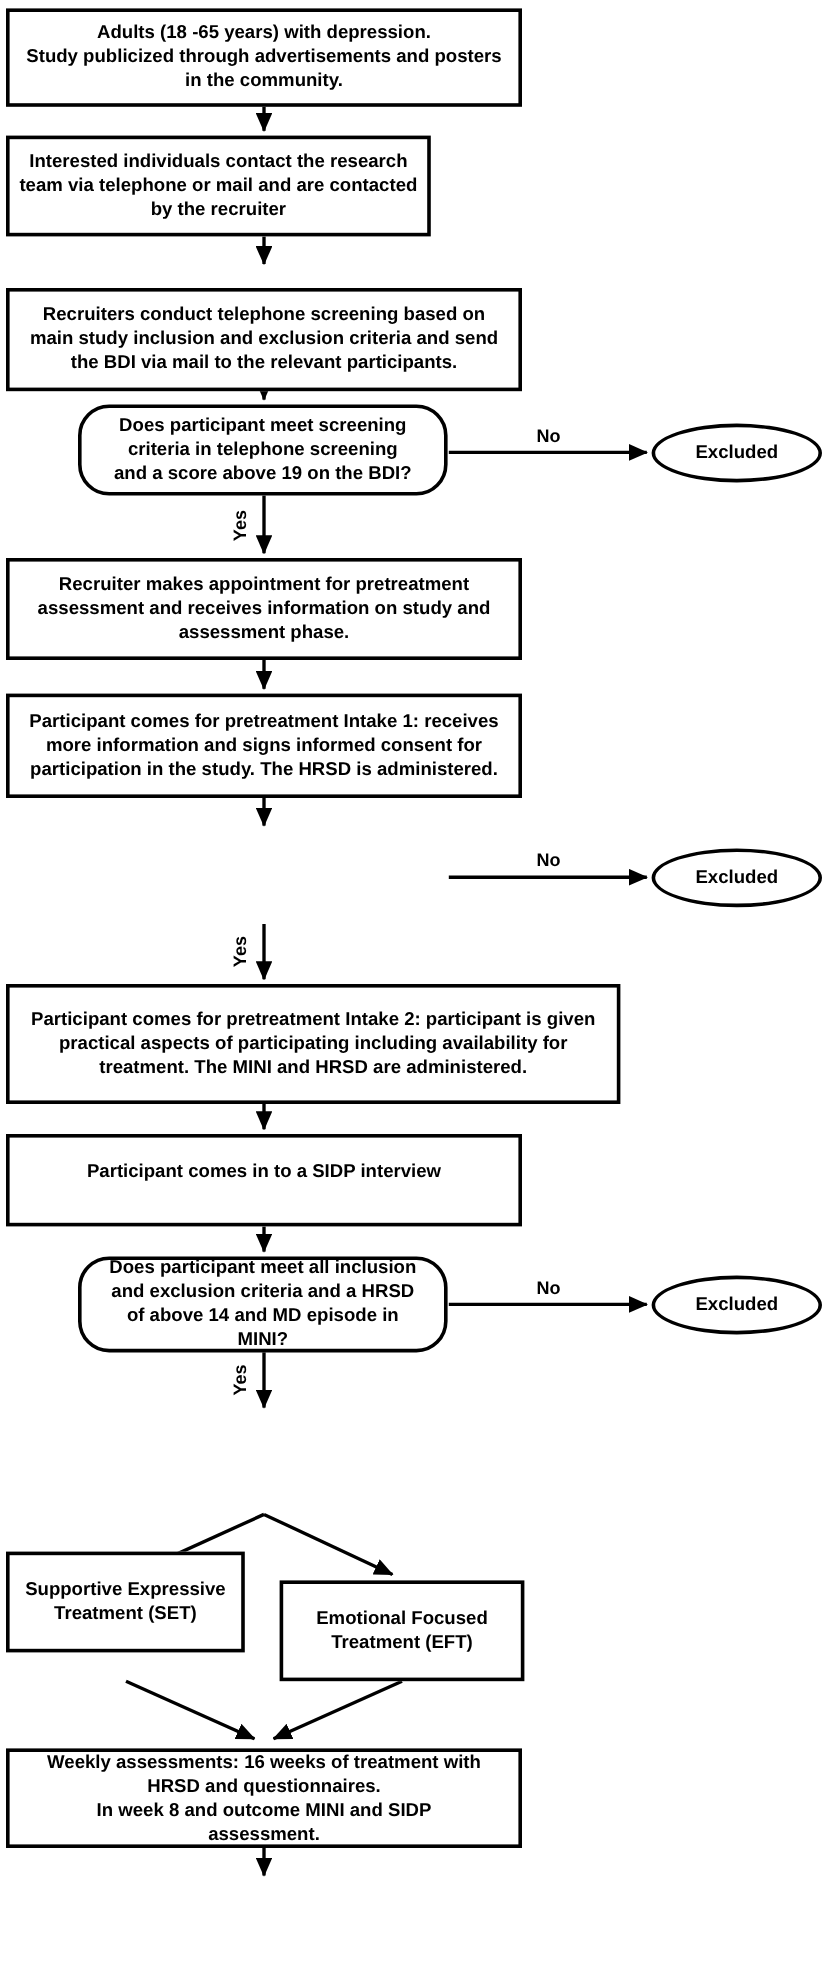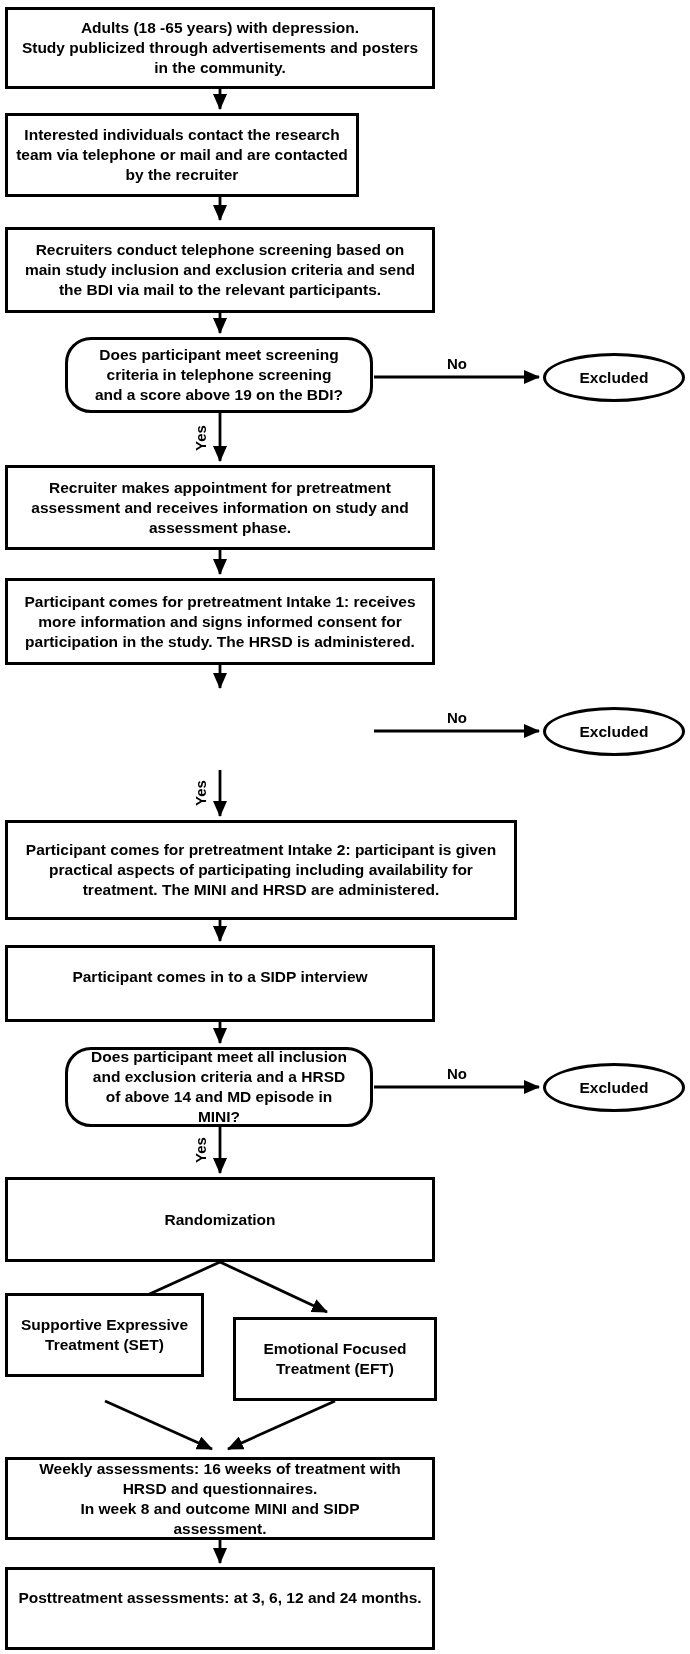--- a/index.html
+++ b/index.html
@@ -12,21 +12,21 @@
         text-align:center;color:#000000;font-weight:bold;font-size:15.5px;line-height:20px;}
   .rounded{border-radius:26px;}
   .ellipse{border-radius:50%;justify-content:center;text-align:center;}
   .ln{display:block;width:100%;}
   .lbl{position:absolute;width:40px;height:20px;display:flex;align-items:center;justify-content:center;
        font-weight:bold;font-size:15px;color:#000000;}
   .yes{transform:rotate(-90deg);}
   
   .n-recruitment{left:5px;top:7px;width:430px;height:82px;padding:0 6px;}
   .n-contact{left:5px;top:113px;width:354px;height:84px;padding:0 8px;}
-  .n-screening{left:5px;top:227px;width:430px;height:86px;padding:0 8px;}
+  .n-screening{left:5px;top:240px;width:430px;height:86px;padding:0 8px;}
   .d-screening{left:65px;top:337px;width:308px;height:76px;padding:0 26px;}
   .n-appointment{left:5px;top:465px;width:430px;height:85px;padding:0 10px;}
   .n-intake1{left:5px;top:578px;width:430px;height:87px;padding:0 6px;}
   .d-inclusion{left:65px;top:692px;width:308px;height:78px;padding:0 26px;}
   .n-intake2{left:5px;top:820px;width:512px;height:100px;padding:0 6px;}
   .n-sidp{left:5px;top:945px;width:430px;height:77px;padding:0 8px 14px;}
   .d-final{left:65px;top:1047px;width:308px;height:80px;padding:0 18px;}
   .n-random{left:5px;top:1177px;width:430px;height:85px;}
   .n-set{left:5px;top:1293px;width:199px;height:84px;padding:0 12px;}
   .n-eft{left:233px;top:1317px;width:204px;height:84px;padding:0 12px;}
@@ -121,34 +121,28 @@
 
   <div class="node rounded d-final">
     <span class="ln">Does participant meet all inclusion and exclusion criteria and a HRSD of above 14 and MD episode in MINI?</span>
   </div>
   <div class="lbl no3">No</div>
   <div class="node ellipse e3">
     <span>Excluded</span>
   </div>
   <div class="lbl yes yes3">Yes</div>
 
-  <div class="node n-random">
-    <span class="ln">Randomization</span>
-  </div>
 
   <div class="node n-set">
     <span class="ln">Supportive Expressive Treatment (SET)</span>
   </div>
 
   <div class="node n-eft">
     <span class="ln">Emotional Focused Treatment (EFT)</span>
   </div>
 
   <div class="node n-weekly">
     <span class="ln">Weekly assessments: 16 weeks of treatment with HRSD and questionnaires.</span>
     <span class="ln">In week 8 and outcome MINI and SIDP assessment.</span>
   </div>
 
-  <div class="node n-post">
-    <span class="ln">Posttreatment assessments: at 3, 6, 12 and 24 months.</span>
-  </div>
 
 </div>
 
 </body></html>

